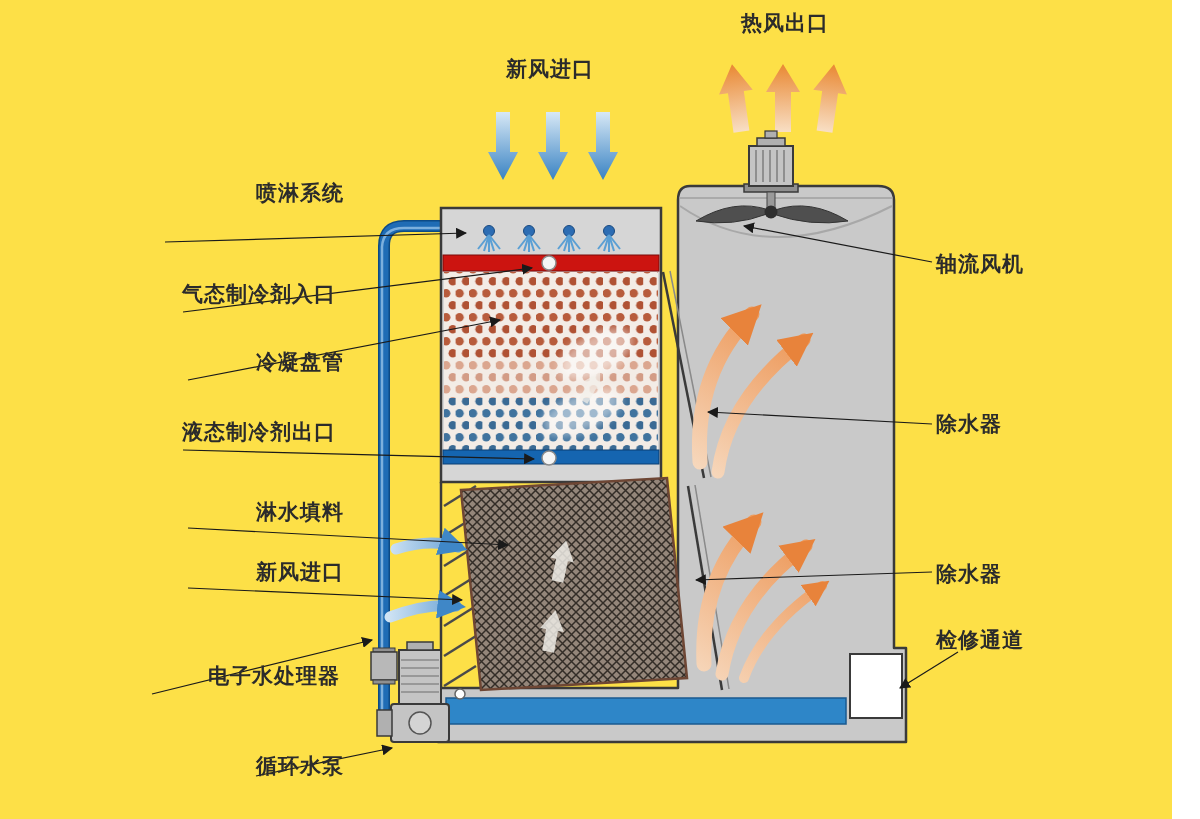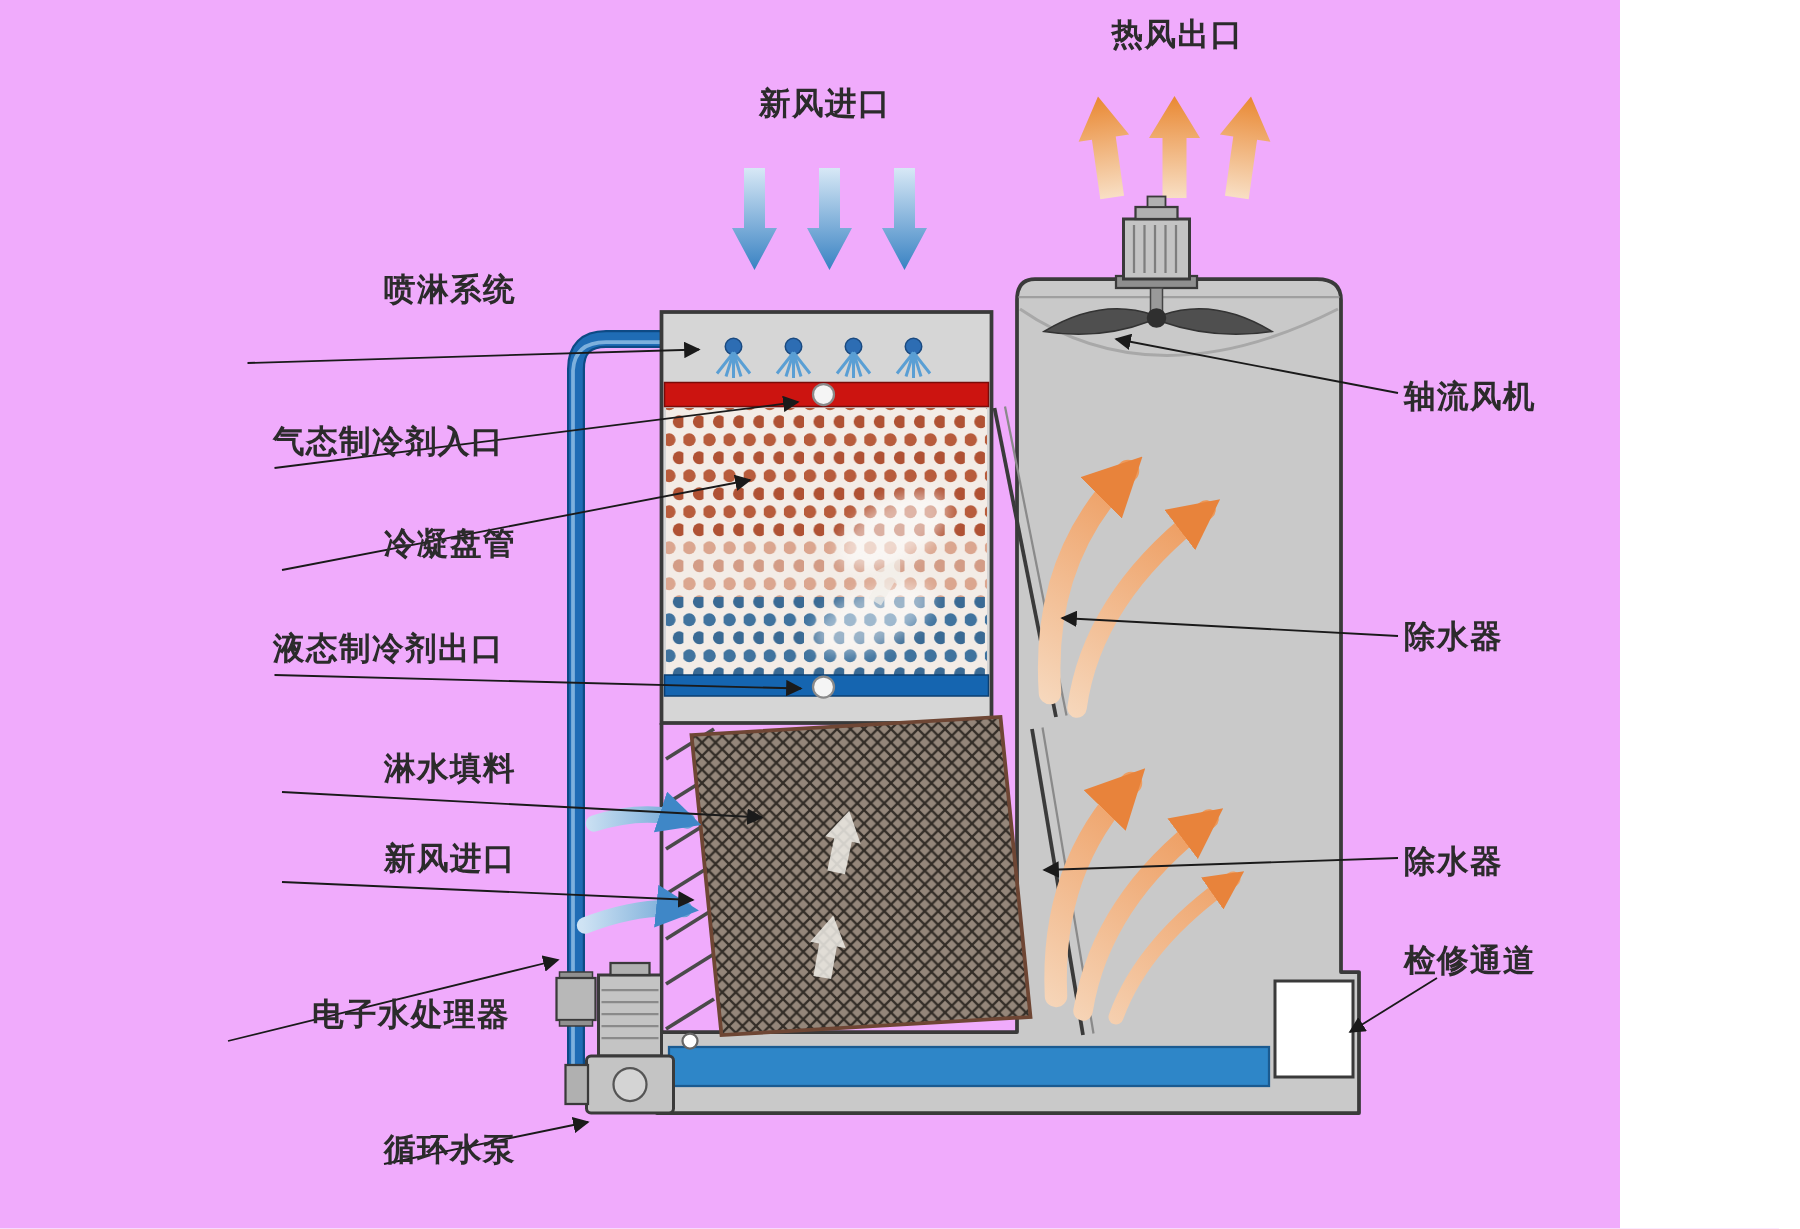--- a/index.html
+++ b/index.html
@@ -1,19 +1,19 @@
 <!DOCTYPE html>
 <html><head>
 <meta charset="utf-8">
 <style>
   html,body{margin:0;padding:0;background:#ffffff;}
   .stage{
     position:relative;
-    width:1080px;height:819px;
-    background:#f0abfc;
+    width:1172px;height:819px;
+    background:#fde047;
     overflow:hidden;
     font-family:"Liberation Sans","DejaVu Sans",sans-serif;
   }
   svg{position:absolute;inset:0;}
   text.lbl{
     font-family:"Liberation Sans","DejaVu Sans",sans-serif;
     font-size:21px;
     font-weight:700;
     fill:#2b2b2b;
     letter-spacing:1px;

